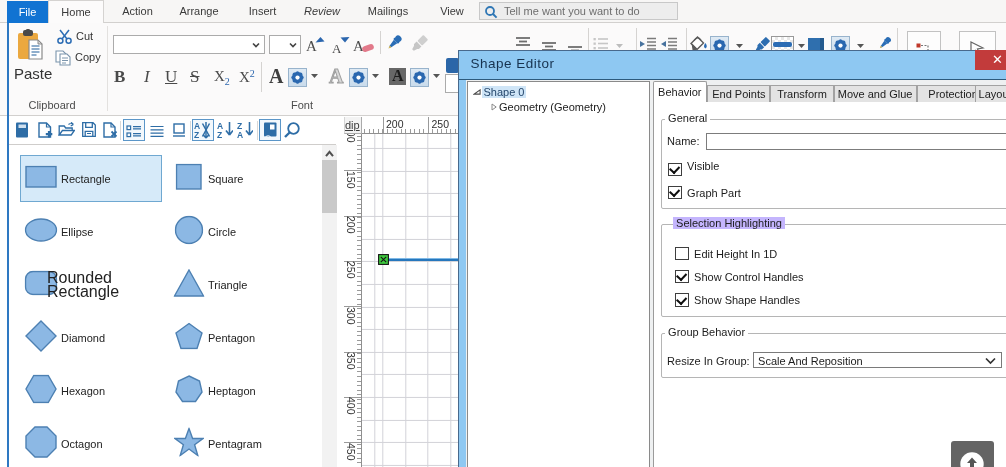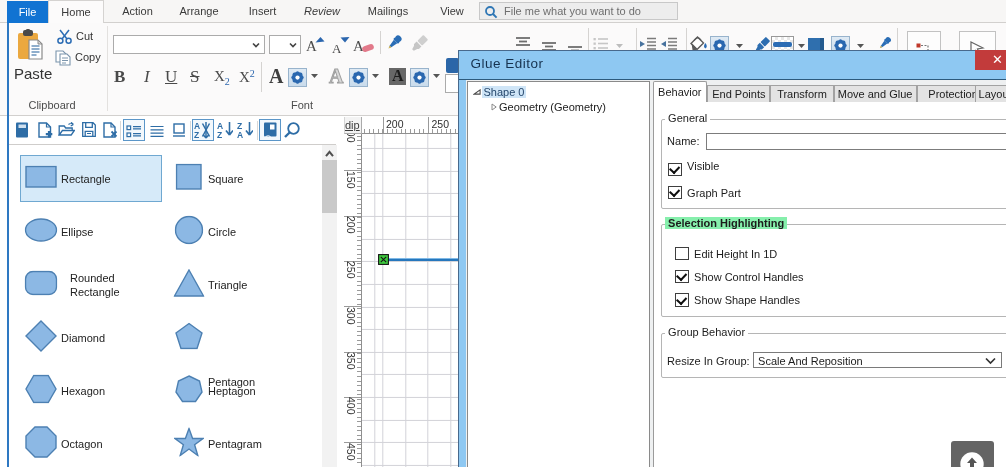--- a/index.html
+++ b/index.html
@@ -20,21 +20,21 @@
 <div class="tab" style="left:232px;width:61px;text-align:center;">Insert</div>
 <div class="tab" style="left:292px;width:60px;font-style:italic;">Review</div>
 <div class="tab" style="left:356px;width:64px;">Mailings</div>
 <div class="tab" style="left:422px;width:60px;">View</div>
 
 <div class="abs" style="left:479px;top:2px;width:199px;height:18px;background:#ededed;border:1px solid #c8c8c8;box-sizing:border-box;">
   <svg class="abs" style="left:4px;top:2px;" width="14" height="14" viewBox="0 0 14 14">
       <circle cx="6" cy="6" r="4" fill="none" stroke="#2f77b5" stroke-width="1.8"></circle>
       <line x1="9" y1="9" x2="12.6" y2="12.6" stroke="#2f77b5" stroke-width="2"></line>
     </svg>
-  <div class="abs" style="left:24px;top:0;font-size:11px;color:#6e6e6e;line-height:17px;">File me what you want to do</div>
+  <div class="abs" style="left:24px;top:0;font-size:11px;color:#6e6e6e;line-height:17px;">Tell me want you want to do</div>
 </div>
 
 <div class="abs" style="left:0;top:23px;width:1006px;height:93px;background:#fbfafa;"></div>
 <div class="abs" style="left:0;top:115px;width:1006px;height:1px;background:#d2d0ce;"></div>
 
 <div class="abs" style="left:6.5px;top:23px;width:2px;height:444px;background:#2e78c2;z-index:40;"></div>
 
 <div id="grp-clipboard">
 
   <svg class="abs" style="left:15px;top:29px;" width="34" height="36" viewBox="0 0 34 36">
@@ -402,33 +402,33 @@
           <ellipse cx="16.5" cy="12" rx="15.5" ry="11" fill="#8cb8e4" stroke="#4d80b2" stroke-width="1.4"></ellipse>
         </svg></div>
       <div class="abs" style="left: 61px; top: 231.5px; transform: translateY(-50%); font-size: 11px; color: rgb(34, 34, 34); width: 110px; line-height: 14.5px;">Ellipse</div>
       <div class="abs" style="left: 189px; top: 231.5px; transform: translate(-50%, -50%);"><svg width="29" height="29" viewBox="0 0 29 29">
           <circle cx="14.5" cy="14.5" r="13.5" fill="#8cb8e4" stroke="#4d80b2" stroke-width="1.4"></circle>
         </svg></div>
       <div class="abs" style="left: 208px; top: 231.5px; transform: translateY(-50%); font-size: 11px; color: rgb(34, 34, 34); width: 110px; line-height: 14.5px;">Circle</div>
       <div class="abs" style="left: 41px; top: 284.5px; transform: translate(-50%, -50%);"><svg width="33" height="25" viewBox="0 0 33 25">
           <rect x="1" y="1" width="31" height="23" rx="7.5" fill="#8cb8e4" stroke="#4d80b2" stroke-width="1.4"></rect>
         </svg></div>
-      <div class="abs" style="left: 70px; top: 284.5px; transform: translateY(-50%); font-size: 11px; color: rgb(34, 34, 34); width: 52px; line-height: 14.5px;">Rounded Rectangle</div>
+      <div class="abs" style="left: 47px; top: 284.5px; transform: translateY(-50%); font-size: 16px; color: rgb(34, 34, 34); width: 52px; line-height: 14.5px;">Rounded Rectangle</div>
       <div class="abs" style="left: 189px; top: 284.5px; transform: translate(-50%, -50%);"><svg width="31" height="28" viewBox="0 0 31 28">
           <path d="M15.5 1 L30 27 L1 27 Z" fill="#8cb8e4" stroke="#4d80b2" stroke-width="1.4"></path>
         </svg></div>
       <div class="abs" style="left: 208px; top: 284.5px; transform: translateY(-50%); font-size: 11px; color: rgb(34, 34, 34); width: 110px; line-height: 14.5px;">Triangle</div>
       <div class="abs" style="left: 41px; top: 337.5px; transform: translate(-50%, -50%);"><svg width="32" height="32" viewBox="0 0 32 32">
           <path d="M16 1 L31 16 L16 31 L1 16 Z" fill="#8cb8e4" stroke="#4d80b2" stroke-width="1.4"></path>
         </svg></div>
       <div class="abs" style="left: 61px; top: 337.5px; transform: translateY(-50%); font-size: 11px; color: rgb(34, 34, 34); width: 110px; line-height: 14.5px;">Diamond</div>
       <div class="abs" style="left: 189px; top: 337.5px; transform: translate(-50%, -50%);"><svg width="28" height="27" viewBox="0 0 28 27">
           <path d="M14 1 L27 10.5 L22 26 L6 26 L1 10.5 Z" fill="#8cb8e4" stroke="#4d80b2" stroke-width="1.4"></path>
         </svg></div>
-      <div class="abs" style="left: 208px; top: 337.5px; transform: translateY(-50%); font-size: 11px; color: rgb(34, 34, 34); width: 110px; line-height: 14.5px; margin-top: 44px;">Pentagon</div>
+      <div class="abs" style="left: 208px; top: 337.5px; transform: translateY(-50%); font-size: 11px; color: rgb(34, 34, 34); width: 110px; line-height: 14.5px;">Pentagon</div>
       <div class="abs" style="left: 41px; top: 390.5px; transform: translate(-50%, -50%);"><svg width="32" height="29" viewBox="0 0 32 29">
           <path d="M8.8 1 L23.2 1 L31 14.5 L23.2 28 L8.8 28 L1 14.5 Z" fill="#8cb8e4" stroke="#4d80b2" stroke-width="1.4"></path>
         </svg></div>
       <div class="abs" style="left: 61px; top: 390.5px; transform: translateY(-50%); font-size: 11px; color: rgb(34, 34, 34); width: 110px; line-height: 14.5px;">Hexagon</div>
       <div class="abs" style="left: 189px; top: 390.5px; transform: translate(-50%, -50%);"><svg width="28" height="28" viewBox="0 0 28 28">
           <path d="M14 1 L24.5 6 L27 17 L20.5 26.5 L7.5 26.5 L1 17 L3.5 6 Z" fill="#8cb8e4" stroke="#4d80b2" stroke-width="1.4"></path>
         </svg></div>
       <div class="abs" style="left: 208px; top: 390.5px; transform: translateY(-50%); font-size: 11px; color: rgb(34, 34, 34); width: 110px; line-height: 14.5px;">Heptagon</div>
       <div class="abs" style="left: 41px; top: 443.5px; transform: translate(-50%, -50%);"><svg width="32" height="32" viewBox="0 0 32 32">
           <path d="M10 1 L22 1 L31 10 L31 22 L22 31 L10 31 L1 22 L1 10 Z" fill="#8cb8e4" stroke="#4d80b2" stroke-width="1.4"></path>
@@ -582,21 +582,21 @@
 
   <svg class="abs" style="left:377.5px;top:254px;" width="11" height="11" viewBox="0 0 11 11">
     <rect x="0.6" y="0.6" width="9.8" height="9.8" fill="#3ecb3e" stroke="#161616" stroke-width="1.1"></rect>
     <path d="M2.8 2.8 L8.2 8.2 M8.2 2.8 L2.8 8.2" stroke="#161616" stroke-width="1.1"></path>
   </svg>
 </div>
 
 <div class="abs" style="left:457.5px;top:50px;width:553px;height:421.5px;background:#8ec8f2;border:1.5px solid #48698c;box-sizing:border-box;z-index:50;">
 
   <div class="abs" style="left:0;top:0;width:100%;height:28px;">
-    <div class="abs" style="left:12px;top:5px;font-size:13.5px;letter-spacing:0.5px;color:#16324f;">Glue Editor</div>
+    <div class="abs" style="left:12px;top:5px;font-size:13.5px;letter-spacing:0.5px;color:#16324f;">Shape Editor</div>
     <div class="abs" style="left:516px;top:-1px;width:46px;height:19.5px;background:#c23b3b;color:#fff;text-align:center;font-size:13px;line-height:19.5px;">✕</div>
   </div>
   <div class="abs" style="left:0;top:28px;width:100%;height:1px;background:#2d5a7d;"></div>
 
   <div class="abs" style="left:7px;top:29px;width:543px;height:389px;background:#eef0f1;"></div>
 
   <div class="abs" style="left:8px;top:29.5px;width:183px;height:389px;background:#fff;border:1px solid #8a8a8a;box-sizing:border-box;">
     <svg class="abs" style="left:5.5px;top:7.5px;" width="8" height="6" viewBox="0 0 8 6">
         <path d="M7.1 0.9 L7.1 5.1 L1.2 5.1 Z" fill="#fff" stroke="#4a4a4a" stroke-width="1.1"></path>
       </svg>
@@ -619,21 +619,21 @@
     <div class="dtxt" style="left:3px;top:-8px;background:#fff;padding:0 3px;">General</div>
     <div class="dtxt" style="left:5px;top:15px;">Name:</div>
     <div class="abs" style="left:44px;top:13.5px;width:320px;height:16.5px;background:#fff;border:1px solid #7c7c7c;box-sizing:border-box;"></div>
     <div class="cb" style="left:6px;top:43px;"></div>
     <div class="dtxt" style="left:25px;top:40px;">Visible</div>
     <div class="cb" style="left:6px;top:66px;"></div>
     <div class="dtxt" style="left:25px;top:67px;">Graph Part</div>
   </div>
 
   <div class="abs" style="left:202.6px;top:172.5px;width:369px;height:91px;border:1px solid #b5b5b5;border-radius:2px;">
-    <div class="dtxt" style="left:3px;top:-8px;background:#86efac;padding:0 3px;font-weight:bold;">Selection Highlighting</div>
+    <div class="dtxt" style="left:11px;top:-8px;background:#c4b5fd;padding:0 3px;">Selection Highlighting</div>
     <div class="cb unchecked" style="left:13px;top:22px;"></div>
     <div class="dtxt" style="left:32px;top:23px;">Edit Height In 1D</div>
     <div class="cb" style="left:13px;top:45px;"></div>
     <div class="dtxt" style="left:32px;top:46px;">Show Control Handles</div>
     <div class="cb" style="left:13px;top:68.5px;"></div>
     <div class="dtxt" style="left:32px;top:69.5px;">Show Shape Handles</div>
   </div>
 
   <div class="abs" style="left:202.6px;top:281.5px;width:369px;height:43px;border:1px solid #b5b5b5;border-radius:2px;">
     <div class="dtxt" style="left:3px;top:-8px;background:#fff;padding:0 3px;">Group Behavior</div>

